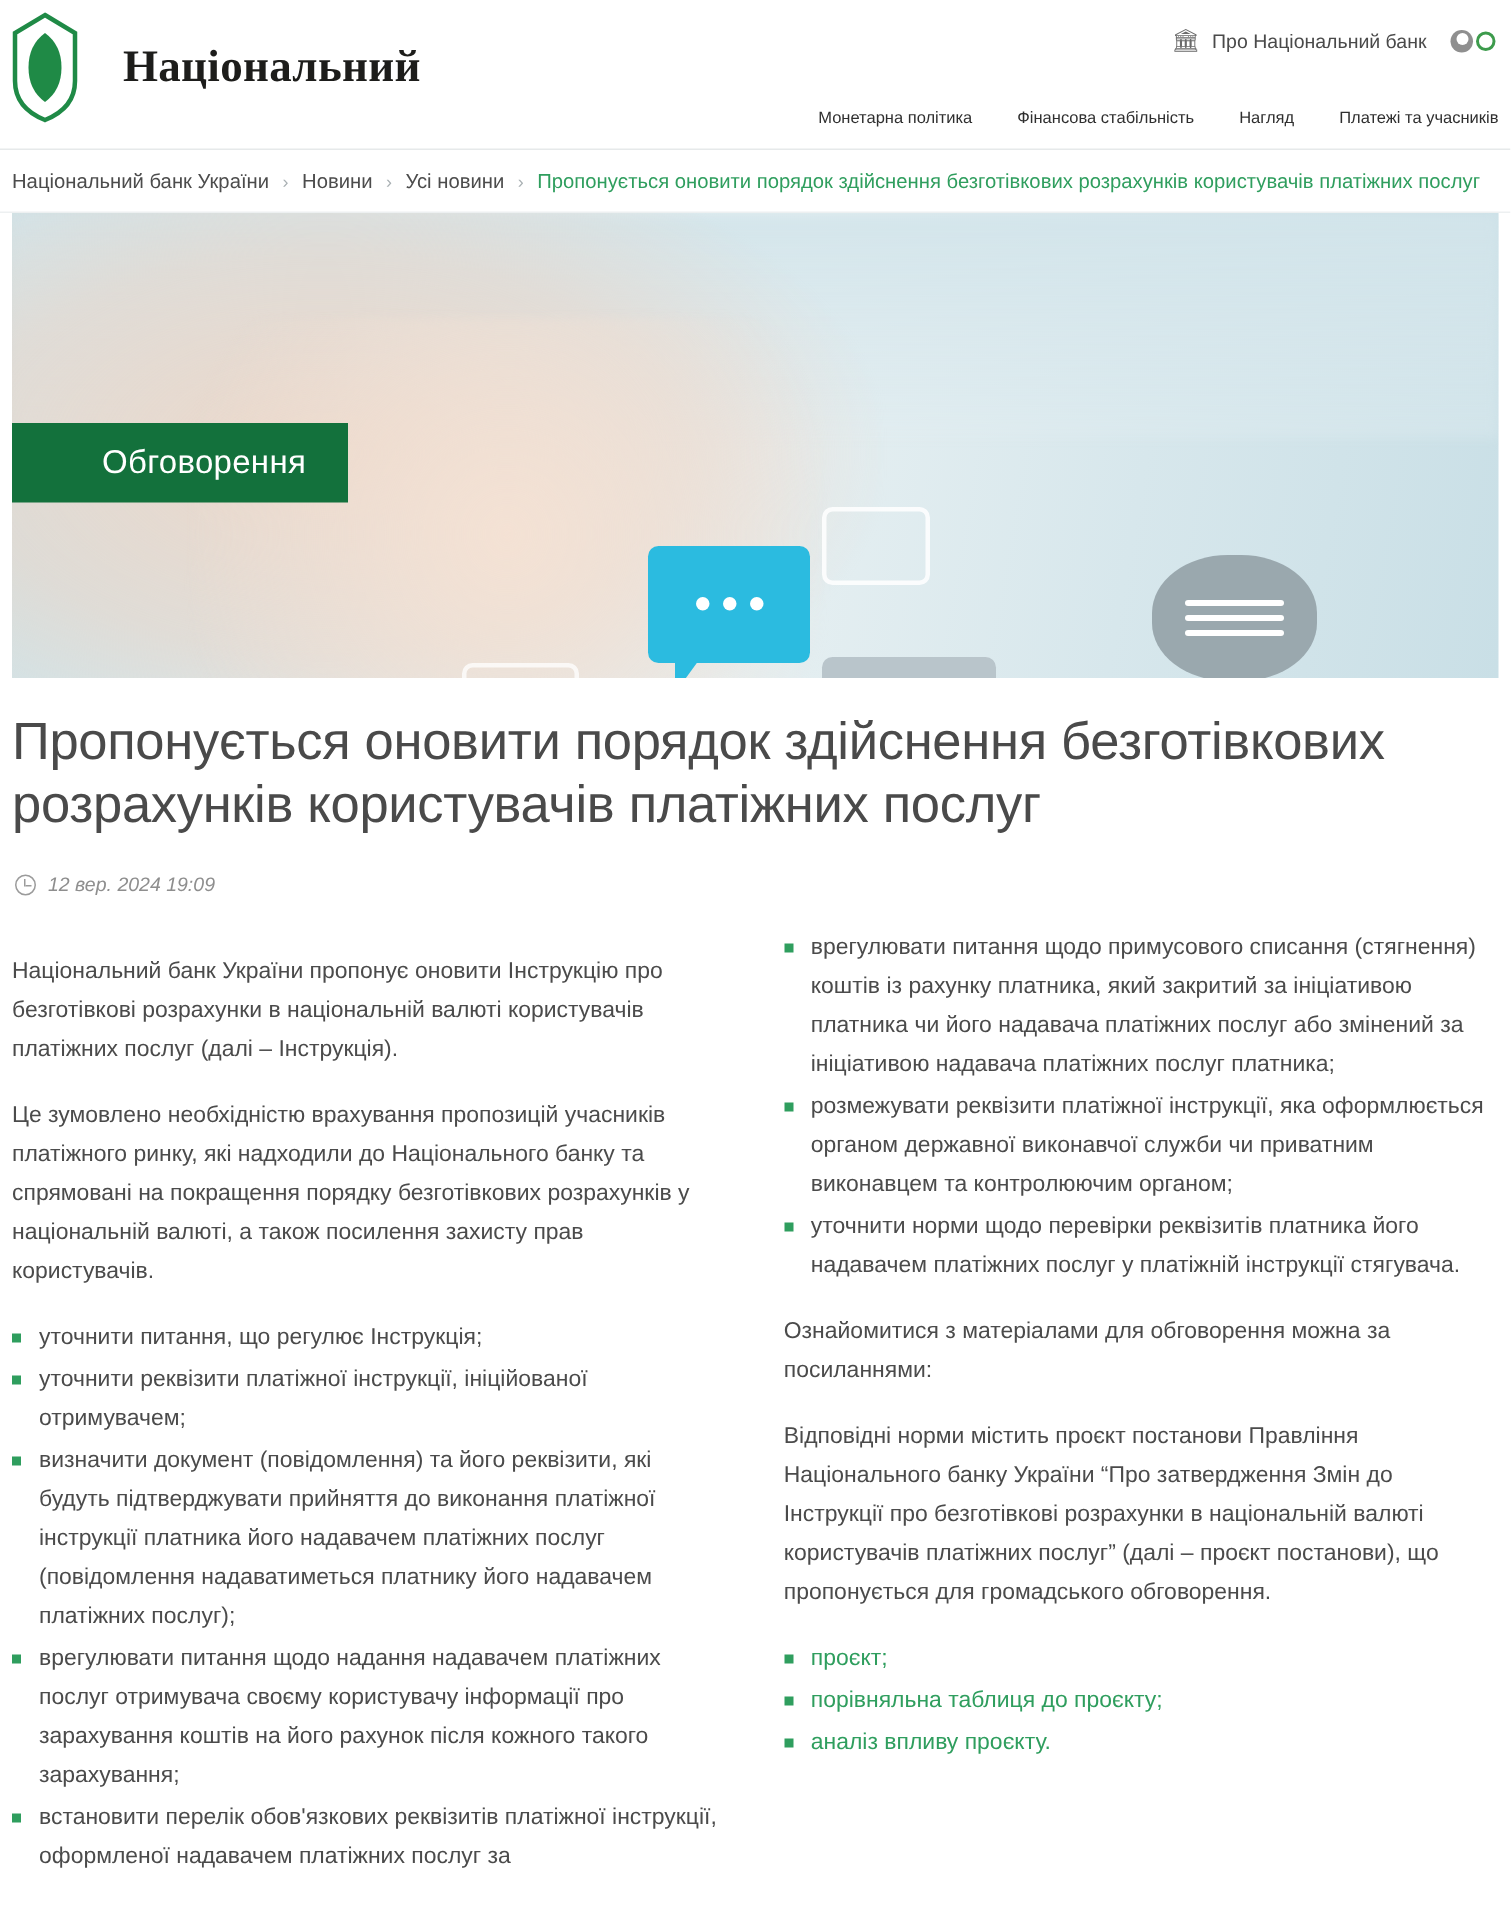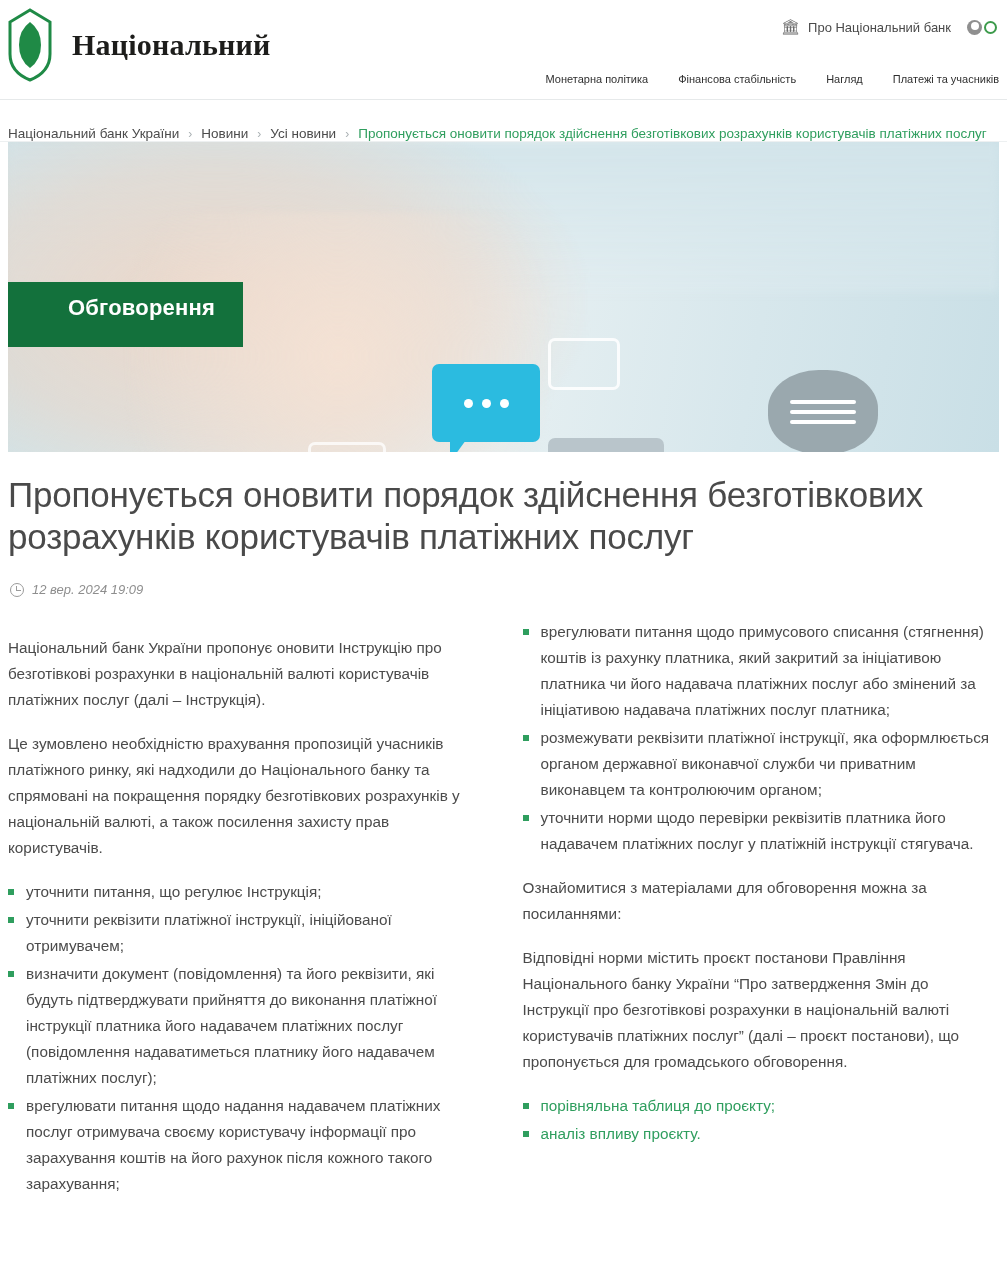--- a/index.html
+++ b/index.html
@@ -17,21 +17,21 @@
     position: relative;
     height: 100px;
     background: #ffffff;
     border-bottom: 1px solid #e6e9ea;
   }
   .logo-wrap {
     position: absolute;
     left: 8px; top: 8px;
     display: flex;
     align-items: center;
-    gap: 20px;
+    gap: 30px;
   }
   .logo-mark {
     width: 44px; height: 74px;
     position: relative;
   }
   .logo-mark svg { display: block; }
   .logo-text {
     font-family: "Liberation Serif", serif;
     font-weight: bold;
     font-size: 30px;
@@ -77,21 +77,21 @@
     gap: 30px;
     font-size: 11px;
     color: #2f2f2f;
   }
   .mainnav a { color: #2f2f2f; text-decoration: none; white-space: nowrap; }
 
   
   .breadcrumb {
     height: 42px;
     display: flex;
-    align-items: flex-end;
+    align-items: center;
     gap: 9px;
     padding: 0 8px;
     font-size: 13.5px;
     color: #4c4c4c;
     background: #fff;
     border-bottom: 1px solid #edf0f1;
     white-space: nowrap;
     overflow: hidden;
   }
   .breadcrumb a { color: #4c4c4c; text-decoration: none; }
@@ -137,23 +137,22 @@
   .dots .dot + .dot { margin-left: 9px; }
   .lines { position: absolute; left: 14%; right: 14%; top: 50%; transform: translateY(-50%); }
   .lines i { display: block; height: 4px; border-radius: 2px; background: #fff; margin: 6px 0; }
 
   .badge {
     position: absolute;
     left: 0; top: 140px;
     background: #13713c;
     color: #fff;
     font-size: 22px;
-    padding: 13px 28px 26px 60px;
+    padding: 13px 28px 14px 60px;
     letter-spacing: .2px;
-    font-weight: bold;
   }
 
   
   .article { padding: 0 8px; }
   h1.title {
     font-size: 35px;
     line-height: 42px;
     font-weight: normal;
     color: #4a4a4a;
     margin: 22px 0 0 0;
@@ -300,31 +299,33 @@
   <div class="cols">
 
     <div class="col">
       <p>Національний банк України пропонує оновити Інструкцію про безготівкові розрахунки в національній валюті користувачів платіжних послуг (далі – Інструкція).</p>
       <p>Це зумовлено необхідністю врахування пропозицій учасників платіжного ринку, які надходили до Національного банку та спрямовані на покращення порядку безготівкових розрахунків у національній валюті, а також посилення захисту прав користувачів.</p>
       <ul class="bul">
         <li>уточнити питання, що регулює Інструкція;</li>
         <li>уточнити реквізити платіжної інструкції, ініційованої отримувачем;</li>
         <li>визначити документ (повідомлення) та його реквізити, які будуть підтверджувати прийняття до виконання платіжної інструкції платника його надавачем платіжних послуг (повідомлення надаватиметься платнику його надавачем платіжних послуг);</li>
         <li>врегулювати питання щодо надання надавачем платіжних послуг отримувача своєму користувачу інформації про зарахування коштів на його рахунок після кожного такого зарахування;</li>
+        <li>встановити перелік обов'язкових реквізитів платіжної інструкції, оформленої надавачем платіжних послуг за</li>
       </ul>
     </div>
 
     <div class="col">
       <ul class="bul">
         <li>врегулювати питання щодо примусового списання (стягнення) коштів із рахунку платника, який закритий за ініціативою платника чи його надавача платіжних послуг або змінений за ініціативою надавача платіжних послуг платника;</li>
         <li>розмежувати реквізити платіжної інструкції, яка оформлюється органом державної виконавчої служби чи приватним виконавцем та контролюючим органом;</li>
         <li>уточнити норми щодо перевірки реквізитів платника його надавачем платіжних послуг у платіжній інструкції стягувача.</li>
       </ul>
       <p>Ознайомитися з матеріалами для обговорення можна за посиланнями:</p>
       <p>Відповідні норми містить проєкт постанови Правління Національного банку України “Про затвердження Змін до Інструкції про безготівкові розрахунки в національній валюті користувачів платіжних послуг” (далі – проєкт постанови), що пропонується для громадського обговорення.</p>
       <ul class="bul">
+        <li><a class="green" href="#">проєкт;</a></li>
         <li><a class="green" href="#">порівняльна таблиця до проєкту;</a></li>
         <li><a class="green" href="#">аналіз впливу проєкту.</a></li>
       </ul>
     </div>
 
   </div>
 </div>
 
 </body></html>

